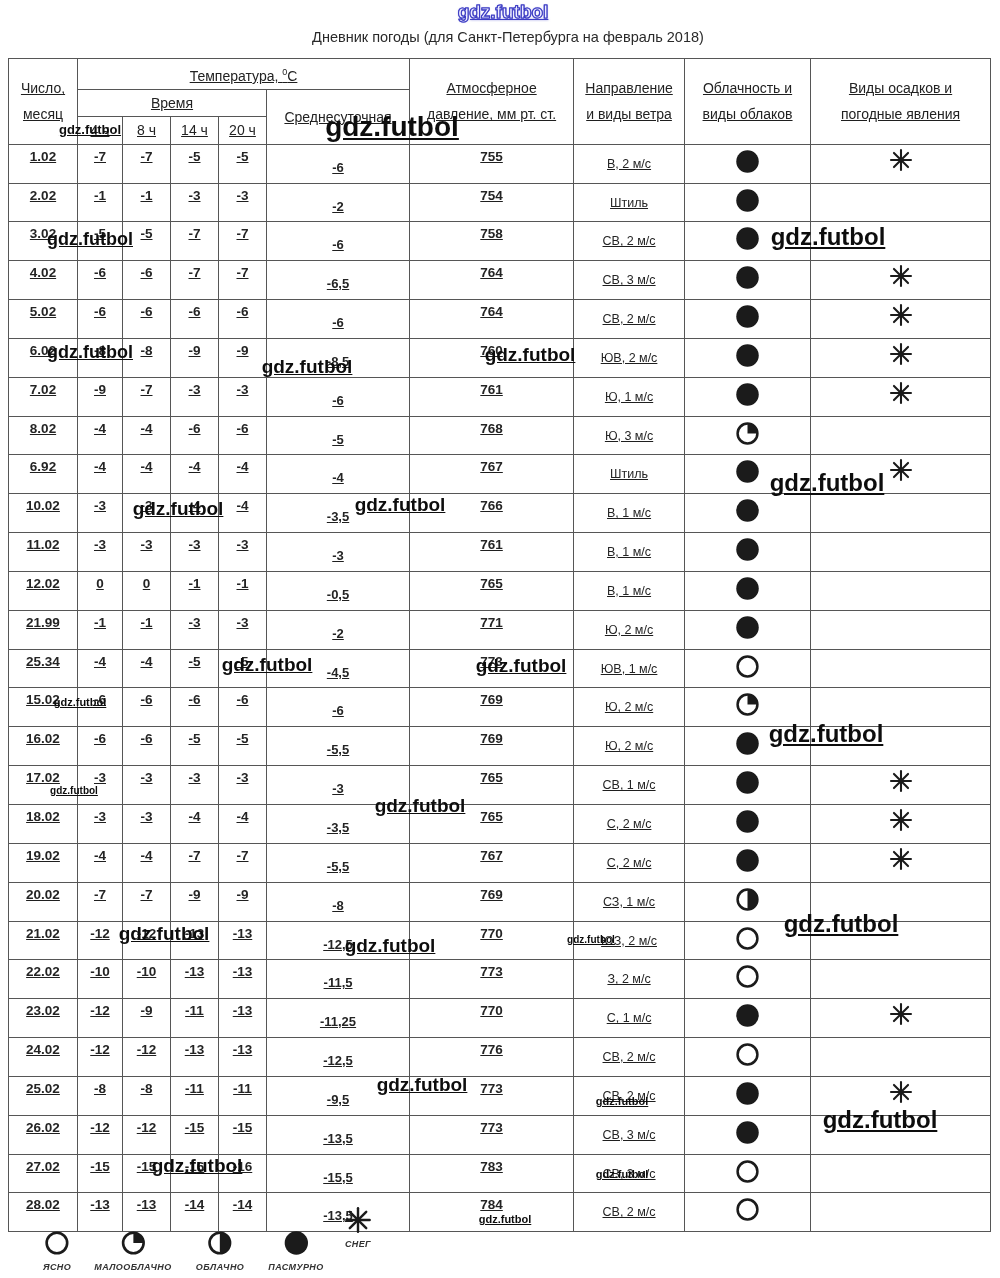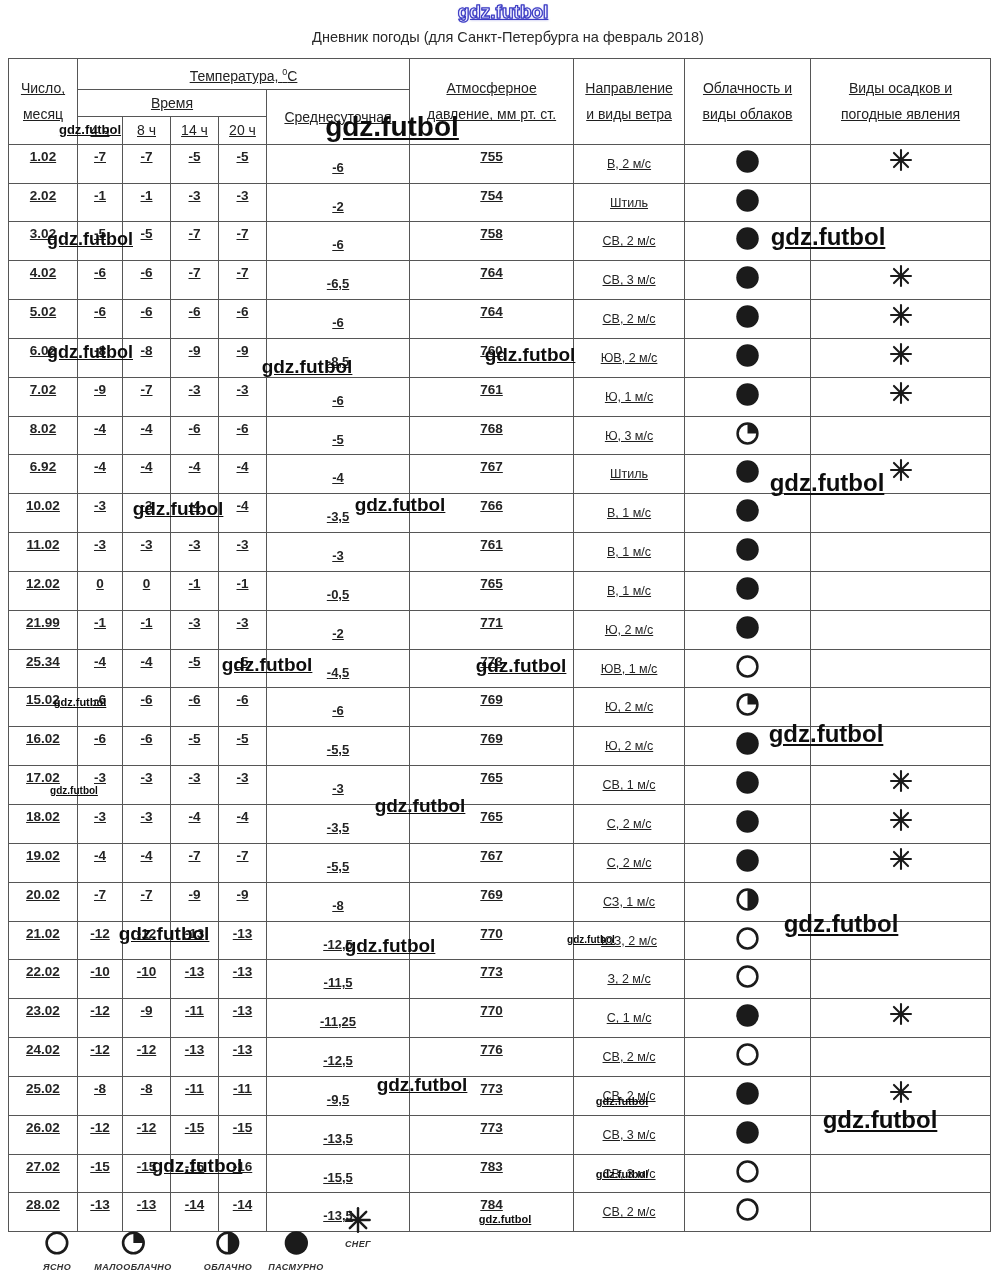--- a/index.html
+++ b/index.html
@@ -567,21 +567,21 @@
           <use href="#sym-clear"></use>
         </svg>
         <div class="legend-label">ЯСНО</div>
       </div>
       <div class="legend-item" style="left: 133px; top: 1229px;">
         <svg width="28" height="28" class="icon">
           <use href="#sym-partly"></use>
         </svg>
         <div class="legend-label">МАЛООБЛАЧНО</div>
       </div>
-      <div class="legend-item" style="left: 228px; top: 1229px;">
+      <div class="legend-item" style="left: 220px; top: 1229px;">
         <svg width="28" height="28" class="icon">
           <use href="#sym-cloudy"></use>
         </svg>
         <div class="legend-label">ОБЛАЧНО</div>
       </div>
       <div class="legend-item" style="left: 296px; top: 1229px;">
         <svg width="28" height="28" class="icon">
           <use href="#sym-overcast"></use>
         </svg>
         <div class="legend-label">ПАСМУРНО</div>

